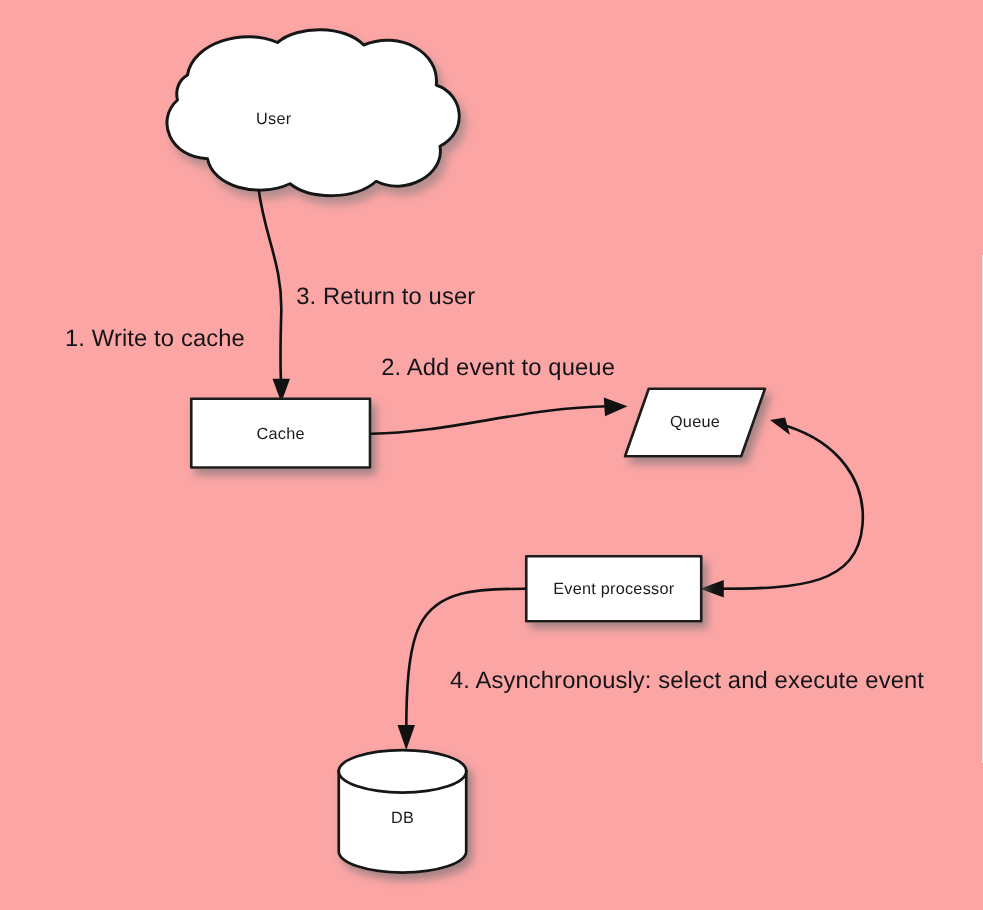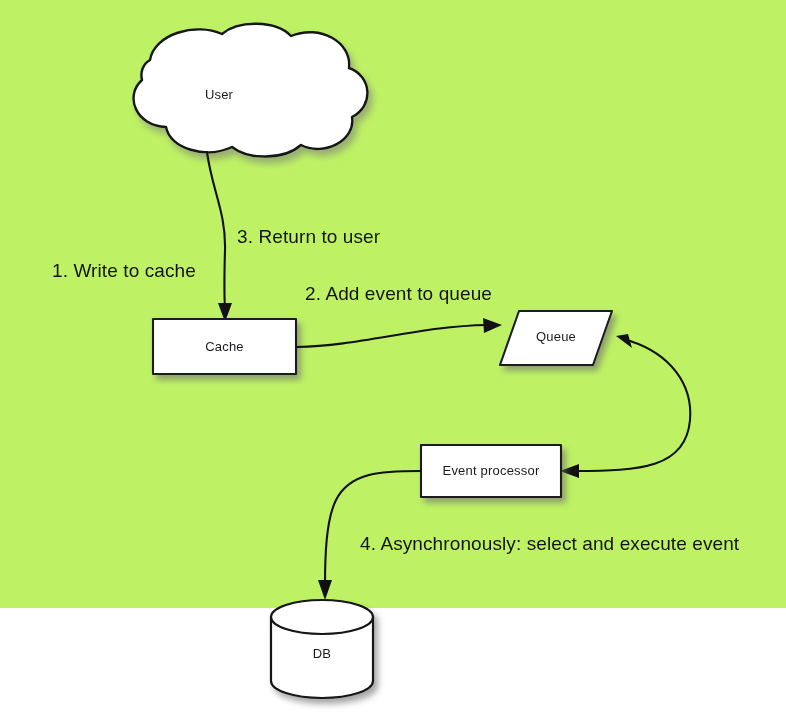--- a/index.html
+++ b/index.html
@@ -9,22 +9,22 @@
   }
   body {
     width: 786px;
     height: 728px;
     font-family: "Liberation Sans", sans-serif;
     overflow: hidden;
   }
   #diagram-root {
     position: relative;
     width: 786px;
-    height: 608px;
-    background: #bef264;
+    height: 728px;
+    background: #fca5a5;
   }
   svg#diagram-canvas {
     position: absolute;
     top: 0;
     left: 0;
     width: 786px;
     height: 728px;
   }
   .node-label {
     font-family: "Liberation Sans", sans-serif;

